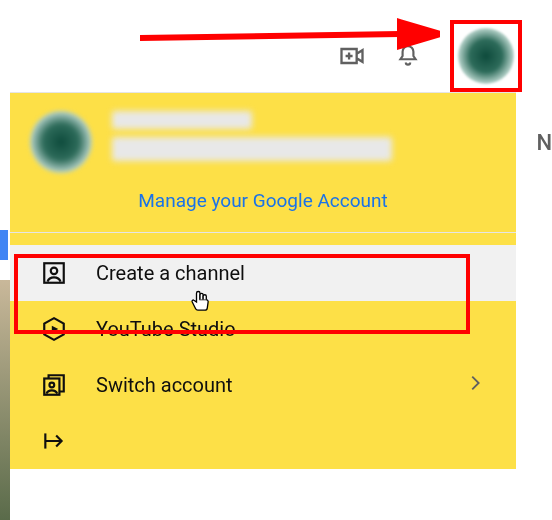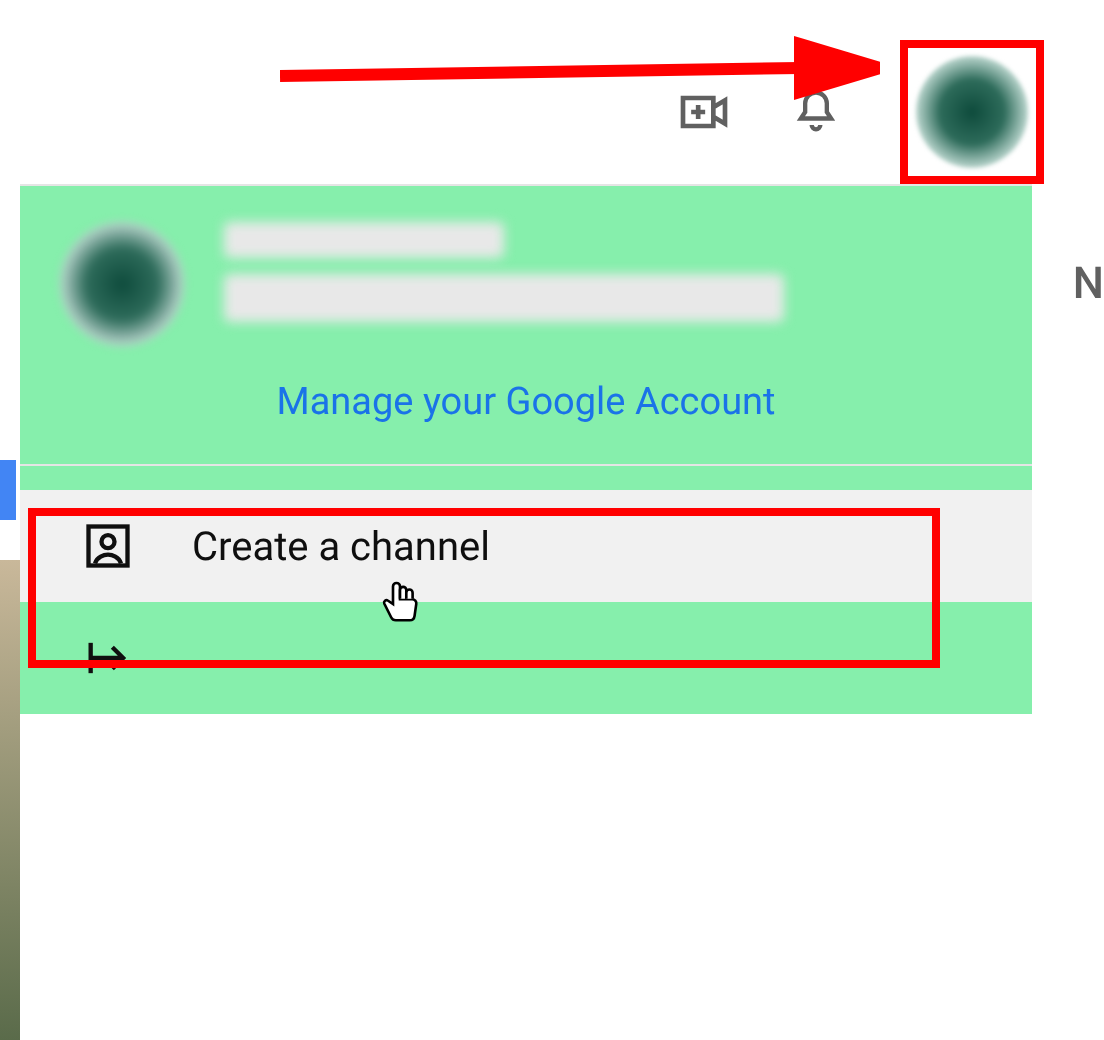--- a/index.html
+++ b/index.html
@@ -45,21 +45,21 @@
     .arrow-line {
       stroke: #ff0000;
       stroke-width: 6;
       fill: #ff0000;
     }
     .menu {
       position: absolute;
       top: 92px;
       left: 10px;
       right: 36px;
-      background: #86efac;
+      background: #fde047;
       border-top: 1px solid #e5e5e5;
     }
     .account-header {
       display: flex;
       gap: 20px;
       padding: 18px 20px 10px 20px;
       align-items: flex-start;
     }
     .avatar-large {
       width: 62px;
@@ -198,20 +198,45 @@
             <rect x="3" y="3" width="18" height="18" fill="none" stroke="currentColor" stroke-width="2"></rect>
             <circle cx="12" cy="10" r="3" fill="none" stroke="currentColor" stroke-width="2"></circle>
             <path d="M6 20c1-3 4-4 6-4s5 1 6 4" fill="none" stroke="currentColor" stroke-width="2"></path>
           </svg>
       </span>
       <span class="mi-label">Create a channel</span>
     </div>
     <div class="menu-item">
       <span class="mi-icon">
         <svg viewBox="0 0 24 24" width="26" height="26">
+            <polygon points="12,2 21,7 21,17 12,22 3,17 3,7" fill="none" stroke="currentColor" stroke-width="2"></polygon>
+            <polygon points="10,9 16,12 10,15" fill="currentColor"></polygon>
+          </svg>
+      </span>
+      <span class="mi-label">YouTube Studio</span>
+    </div>
+    <div class="menu-item">
+      <span class="mi-icon">
+        <svg viewBox="0 0 24 24" width="26" height="26">
+            <rect x="3" y="6" width="14" height="15" fill="none" stroke="currentColor" stroke-width="2"></rect>
+            <path d="M7 6V3h14v15h-4" fill="none" stroke="currentColor" stroke-width="2"></path>
+            <circle cx="10" cy="12" r="2.2" fill="none" stroke="currentColor" stroke-width="2"></circle>
+            <path d="M5 20c1-2.5 3-3 5-3s4 .5 5 3" fill="none" stroke="currentColor" stroke-width="2"></path>
+          </svg>
+      </span>
+      <span class="mi-label">Switch account</span>
+      <span class="chevron">
+        <svg viewBox="0 0 24 24" width="22" height="22">
+            <path d="M9 5l7 7-7 7" fill="none" stroke="currentColor" stroke-width="2"></path>
+          </svg>
+      </span>
+    </div>
+    <div class="menu-item">
+      <span class="mi-icon">
+        <svg viewBox="0 0 24 24" width="26" height="26">
             <path d="M4 12h14 M14 7l5 5-5 5" fill="none" stroke="currentColor" stroke-width="2"></path>
             <path d="M4 5v14" fill="none" stroke="currentColor" stroke-width="2"></path>
           </svg>
       </span>
     </div>
   </div>
 </div>
 
 <div class="highlight-box"></div>
 

